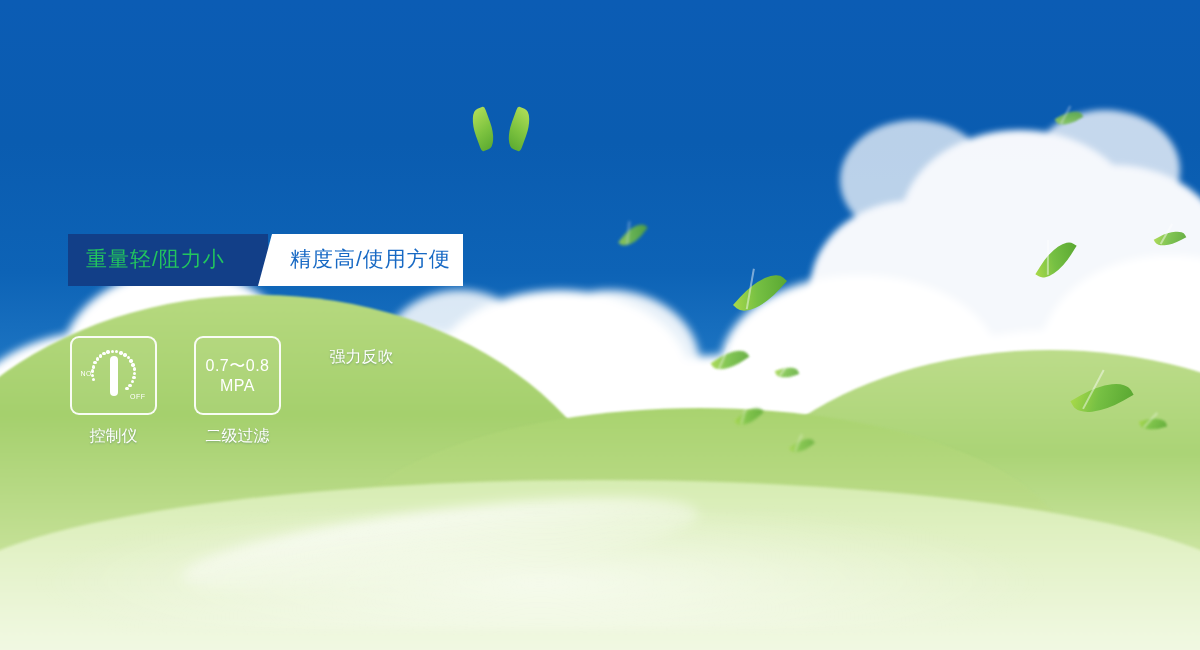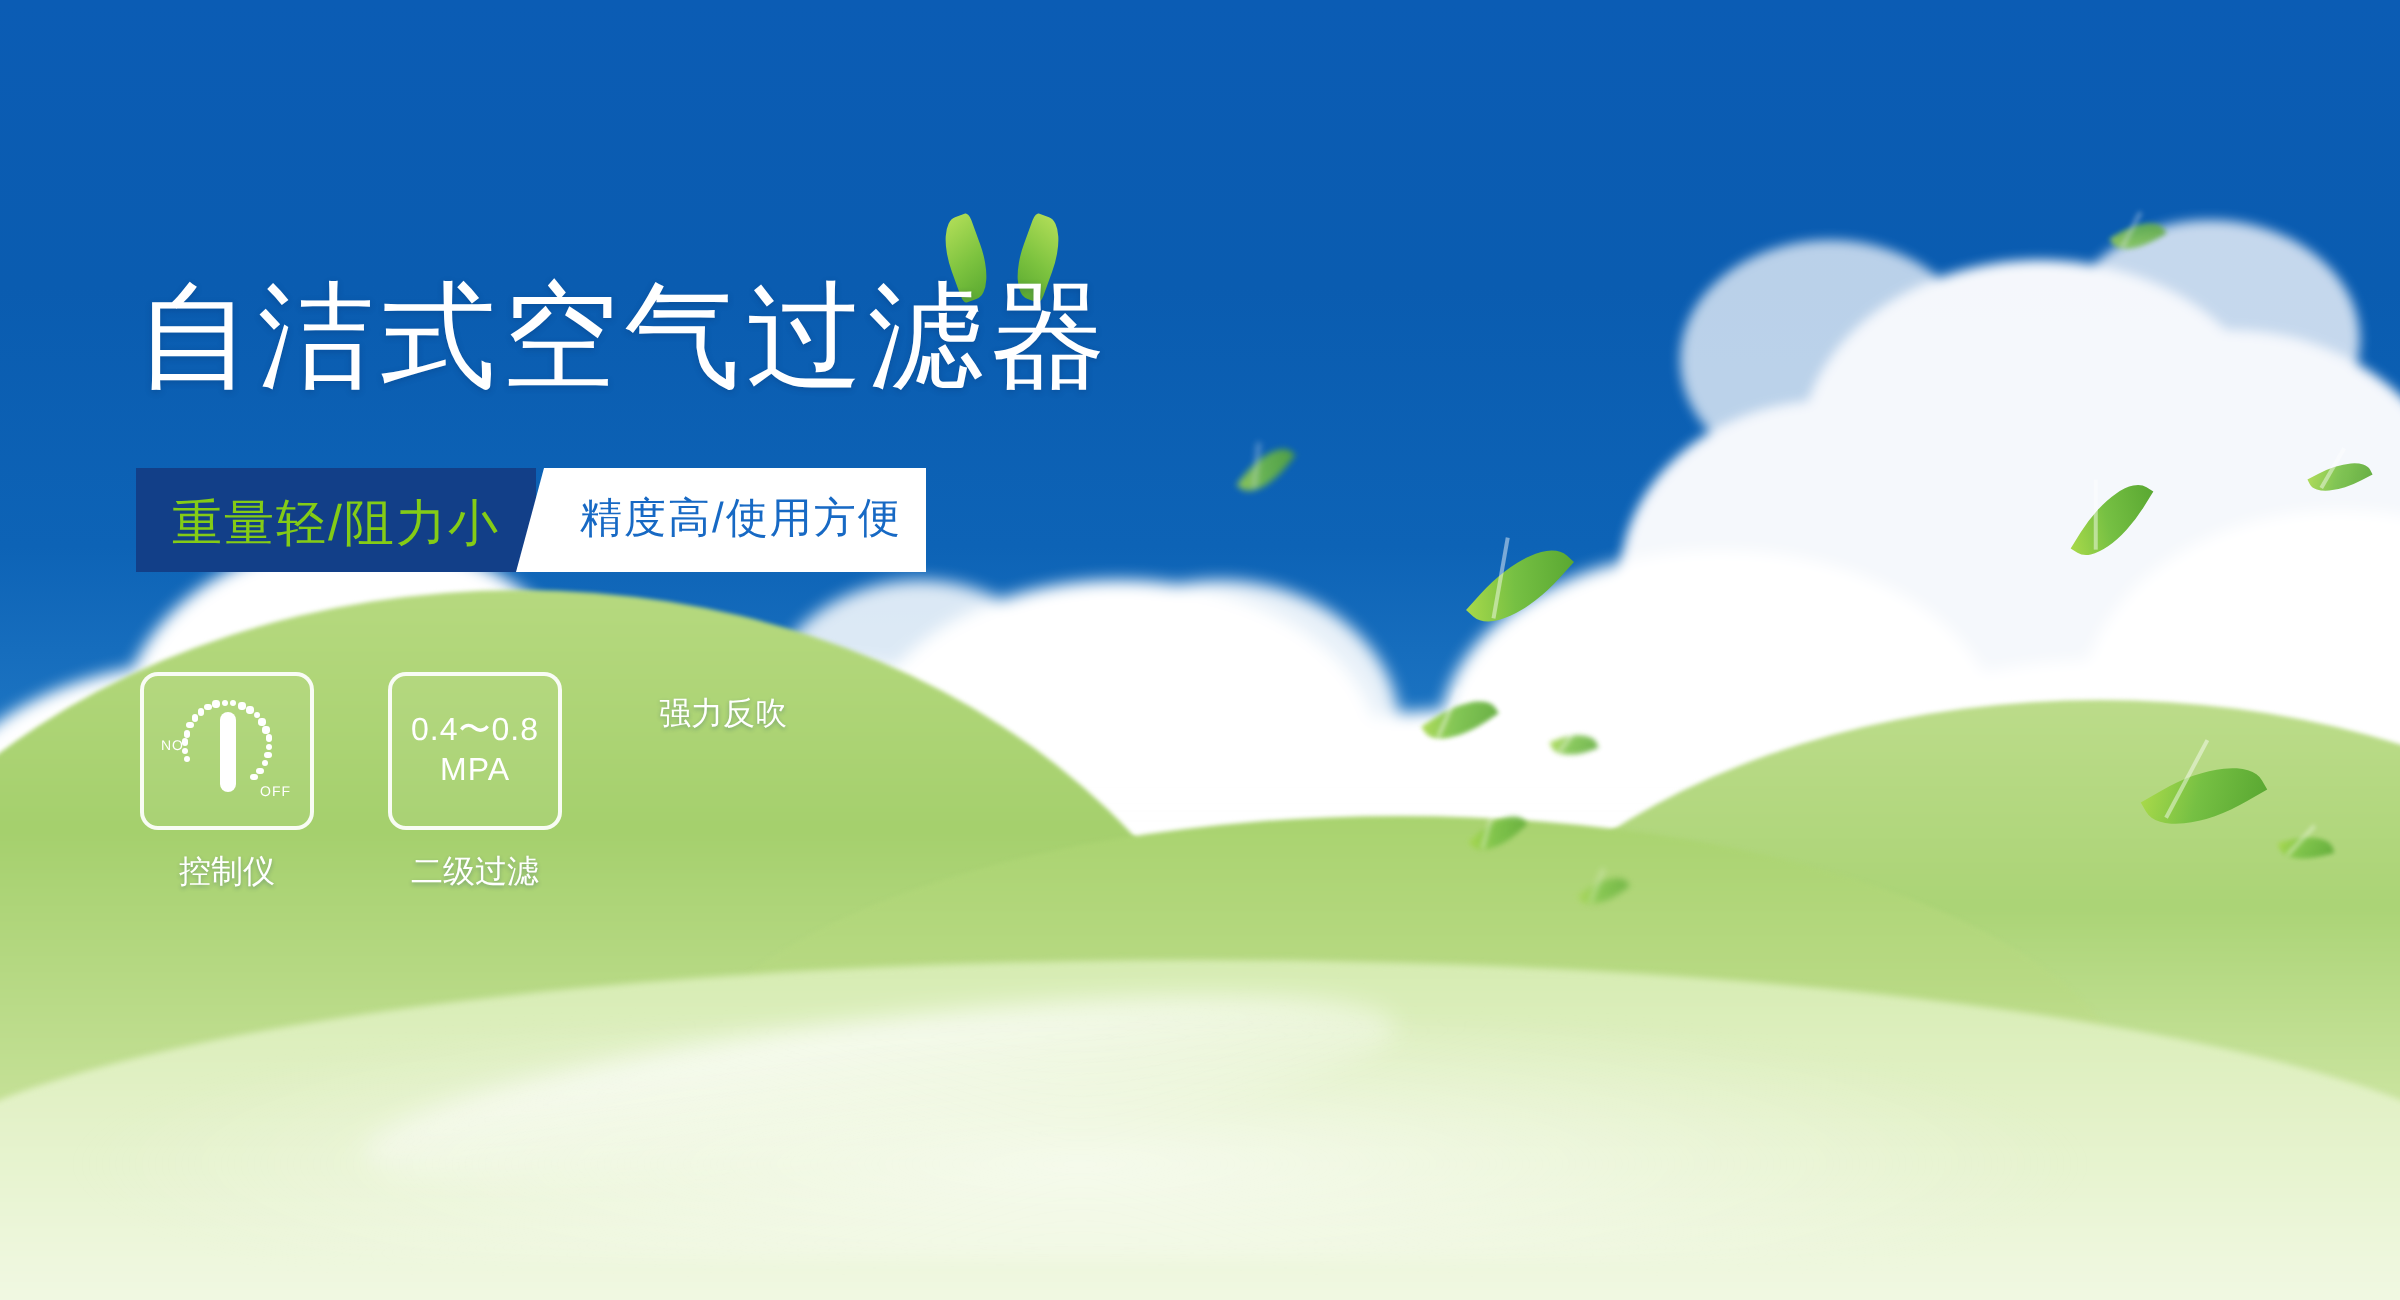--- a/index.html
+++ b/index.html
@@ -145,21 +145,21 @@
   .sub-left{
     position:absolute;left:0;top:0;width:200px;height:52px;
     background:#123f88;
   }
   .sub-right{
     position:absolute;left:190px;top:0;width:205px;height:52px;
     background:#ffffff;
     clip-path:polygon(14px 0, 100% 0, 100% 100%, 0 100%);
   }
   .sub-left span{
-    position:absolute;left:18px;top:11px;font-size:25px;color:#84cc16;letter-spacing:1px;
+    position:absolute;left:18px;top:11px;font-size:21px;color:#22c55e;letter-spacing:1px;
   }
   .sub-right span{
     position:absolute;left:32px;top:11px;font-size:21px;color:#1769c4;letter-spacing:1px;
   }
 
   
   .features{
     position:absolute;left:72px;top:336px;display:flex;gap:41px;
   }
   .feature{width:83px;display:flex;flex-direction:column;align-items:center;}
@@ -265,21 +265,20 @@
   <div class="leaf" style="left:776px;top:367px;width:22px;height:11px;transform:rotate(-20deg);filter:blur(1.3px);opacity:.85;"></div>
   <div class="leaf" style="left:1073px;top:385px;width:58px;height:26px;transform:rotate(-30deg);"></div>
   <div class="leaf" style="left:1140px;top:418px;width:26px;height:12px;transform:rotate(-15deg);filter:blur(1px);opacity:.85;"></div>
   <div class="leaf" style="left:735px;top:410px;width:28px;height:13px;transform:rotate(-42deg);filter:blur(1.4px);opacity:.8;"></div>
   <div class="leaf" style="left:790px;top:440px;width:24px;height:11px;transform:rotate(-36deg);filter:blur(1.6px);opacity:.7;"></div>
 
   <div class="sprout">
     <i class="l"></i>
       <i class="r"></i>
   </div>
-  <div class="title">自洁式空气过滤器</div>
 
   <div class="subbar">
     <div class="sub-left">
       <span>重量轻/阻力小</span>
     </div>
     <div class="sub-right">
       <span>精度高/使用方便</span>
     </div>
   </div>
 
@@ -316,21 +315,21 @@
           <div class="no">NO</div>
           <div class="off">OFF</div>
         </div>
       </div>
       <div class="cap">控制仪</div>
     </div>
 
     <div class="feature">
       <div class="tile">
         <div class="tile-text">
-          <div>0.4〜0.8</div>
+          <div>0.7〜0.8</div>
           <div>MPA</div>
         </div>
       </div>
       <div class="cap">二级过滤</div>
     </div>
 
 
     <div class="feature">
       <div class="cap">强力反吹</div>
     </div>

